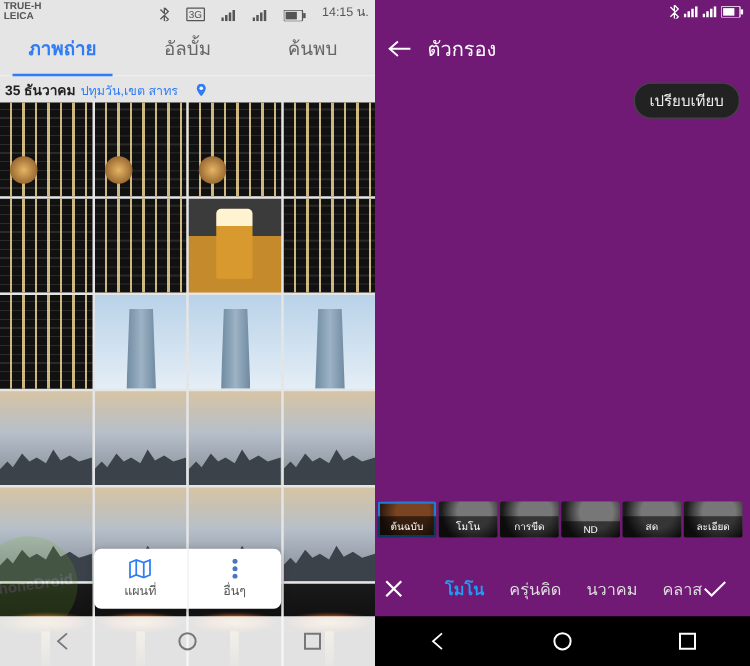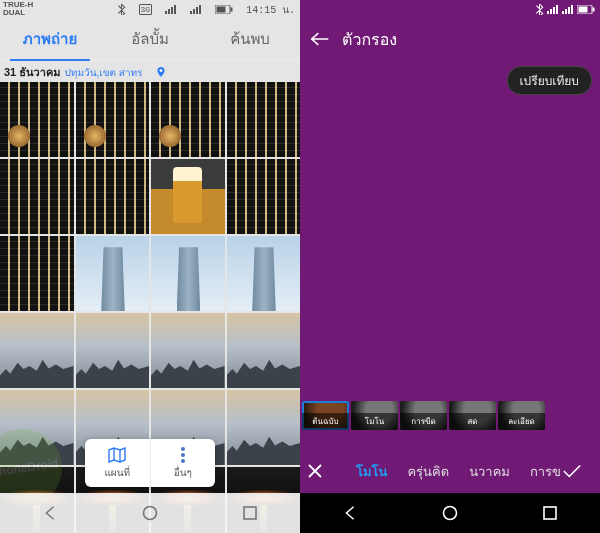--- a/index.html
+++ b/index.html
@@ -27,21 +27,21 @@
   .status-bar-l {
     height: 18px;
     display: flex;
     align-items: center;
     font-size: 10px;
     color: #555;
     padding: 0 5px 0 3px;
     justify-content: space-between;
   }
   .status-left-group { font-weight: 600; font-size: 8px; line-height: 8px; }
-  .status-right-group { display: flex; align-items: center; gap: 13px; font-family: Liberation Mono, monospace; }
+  .status-right-group { display: flex; align-items: flex-end; gap: 13px; }
   .status-right-group span { display: inline-flex; align-items: center; }
   .tabs {
     display: flex;
     height: 42px;
     border-bottom: 1px solid #eee;
     text-align: center;
   }
   .tab {
     flex: 1;
     display: flex;
@@ -127,21 +127,21 @@
   .road::after{
     content:""; position:absolute; left:45%; right:45%; top:50%; bottom:0;
     background: linear-gradient(#ffd36a, transparent);
   }
   
   .pill {
     position:absolute;
     bottom:46px; left:50%; transform:translateX(-50%);
     background:#fff; border-radius:6px;
     box-shadow:0 1px 6px rgba(0,0,0,.25);
-    display:flex; height:48px; width:130px;
+    display:flex; height:48px; width:150px;
   }
   .pill > div{
     flex:1; display:flex; flex-direction:column; align-items:center; justify-content:center;
     font-size:10px; color:#555; gap:2px;
   }
   .pill > div:first-child{ border-right:1px solid #eee;}
   .pill .ic{ font-size:16px; color:#2e7cf6;}
   .pill .ic.gray{ color:#4a74c4;}
   
   .nav-l{
@@ -269,21 +269,21 @@
 </head>
 <body>
 
 <div class="wrap">
 
   <div class="phone left">
 
     <div class="status-bar-l">
       <div class="status-left-group">
         <div>TRUE-H</div>
-        <div>DUAL</div>
+        <div>LEICA</div>
       </div>
       <div class="status-right-group">
         <span>
           <svg width="9" height="11" viewBox="0 0 10 14">
               <path d="M5 0v6L1 2M5 14V8l-4 4M5 0l4 4-4 4 4 4-4 4" fill="none" stroke="#555" stroke-width="1.3"></path>
             </svg>
         </span>
         <span style="font-size:8px;border:1px solid #555;padding:0 1px;border-radius:1px;">3G</span>
         <span>
           <svg width="12" height="9">
@@ -312,21 +312,21 @@
       </div>
     </div>
 
     <div class="tabs">
       <div class="tab active">ภาพถ่าย</div>
       <div class="tab">อัลบั้ม</div>
       <div class="tab">ค้นพบ</div>
     </div>
 
     <div class="date-row">
-      <span class="date">31 ธันวาคม</span>
+      <span class="date">35 ธันวาคม</span>
       <span class="loc">
         <span>ปทุมวัน,เขต สาทร</span>
         <svg width="8" height="10" viewBox="0 0 10 14">
             <path d="M5 0C2 0 0 2 0 5c0 4 5 9 5 9s5-5 5-9C10 2 8 0 5 0z" fill="#2e7cf6"></path>
             <circle cx="5" cy="5" r="2" fill="#fff"></circle>
           </svg>
       </span>
     </div>
 
     <div class="grid">
@@ -448,38 +448,41 @@
         <div class="flt col sel">
           <span>ต้นฉบับ</span>
         </div>
         <div class="flt bw">
           <span>โมโน</span>
         </div>
         <div class="flt bw">
           <span>การขีด</span>
         </div>
         <div class="flt bw">
+          <span>ND</span>
+        </div>
+        <div class="flt bw">
           <span>สด</span>
         </div>
         <div class="flt bw">
           <span>ละเอียด</span>
         </div>
       </div>
 
     <div class="cats">
       <div class="x">
         <svg width="18" height="18" viewBox="0 0 18 18">
             <path d="M3 3l12 12M15 3L3 15" stroke="#fff" stroke-width="1.8"></path>
           </svg>
       </div>
       <div class="list" id="cat-list">
           <span class="active">โมโน</span>
           <span>ครุ่นคิด</span>
           <span>นวาคม</span>
-          <span>การข</span>
+          <span>คลาส</span>
         </div>
       <div class="ok">
         <svg width="20" height="16" viewBox="0 0 22 16">
             <path d="M2 8l6 6L20 2" fill="none" stroke="#fff" stroke-width="1.8"></path>
           </svg>
       </div>
     </div>
 
     <div class="nav-r">
       <span>

